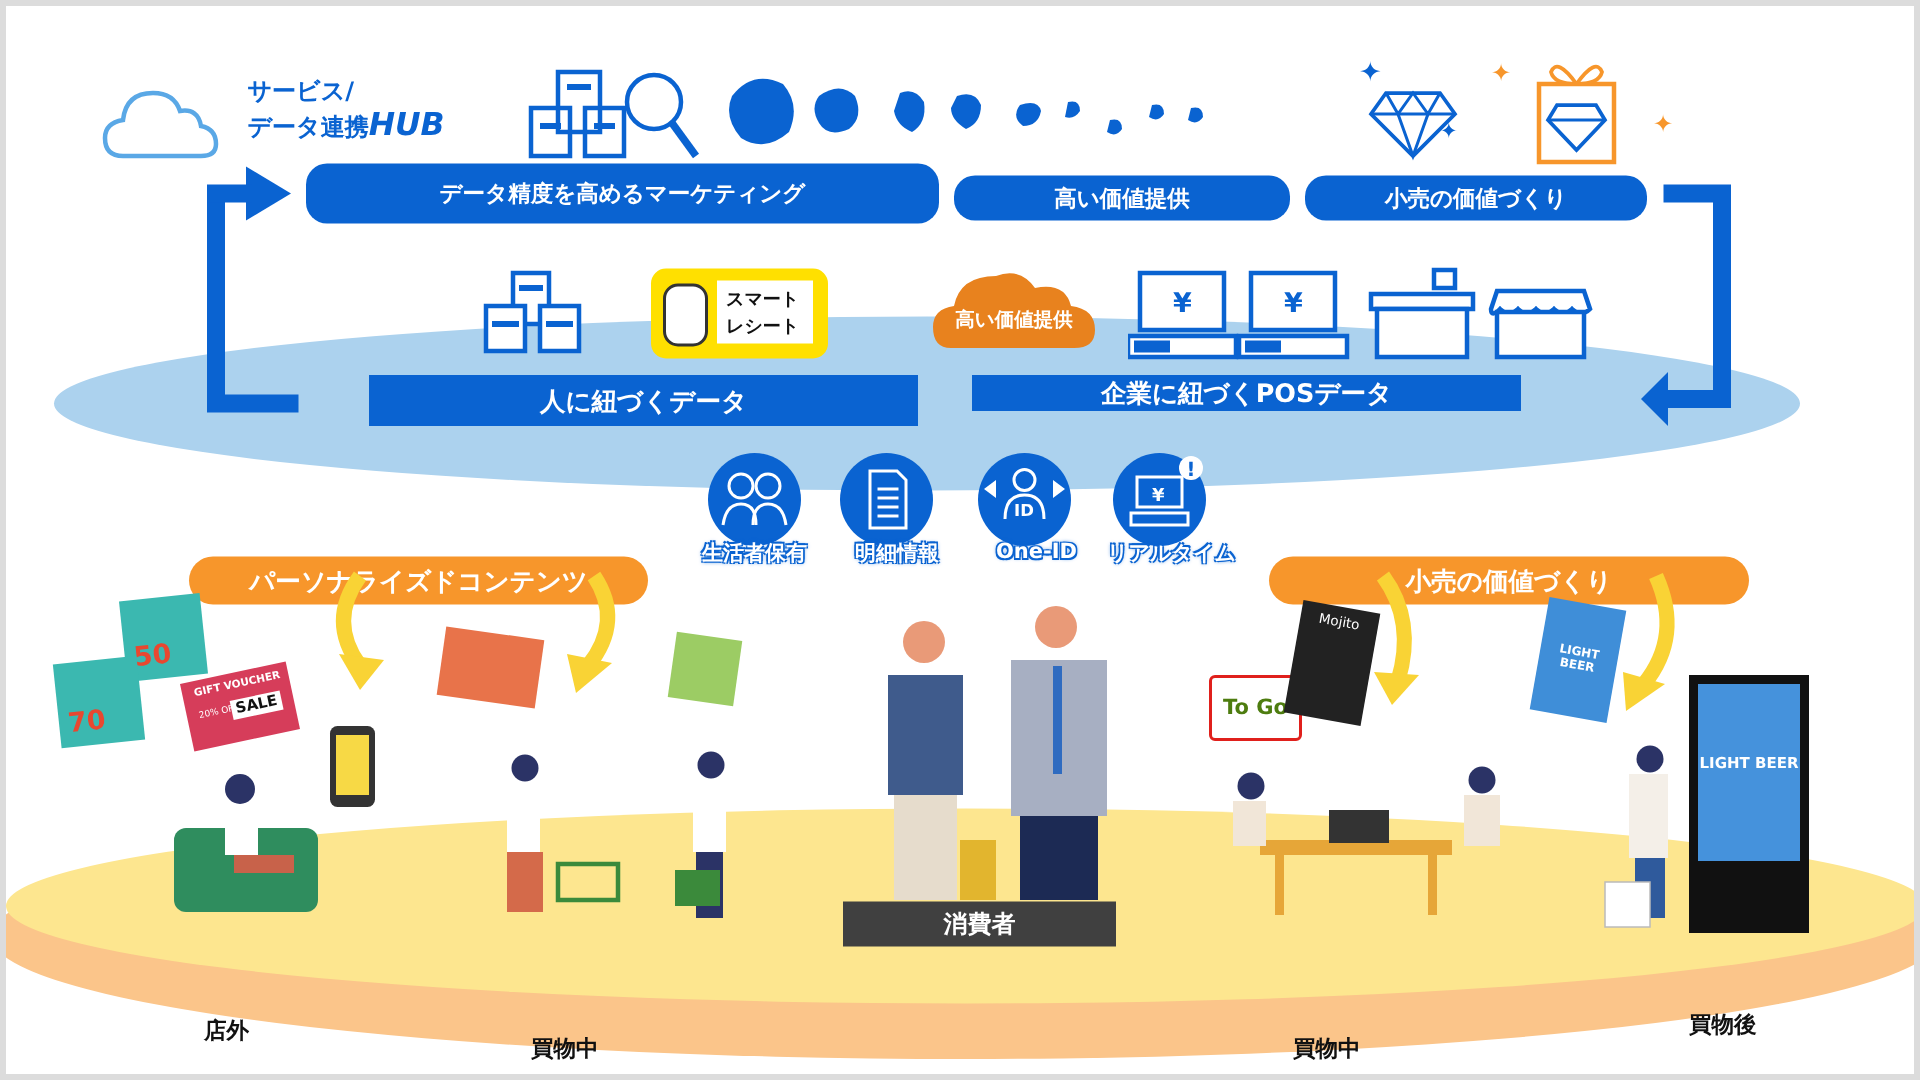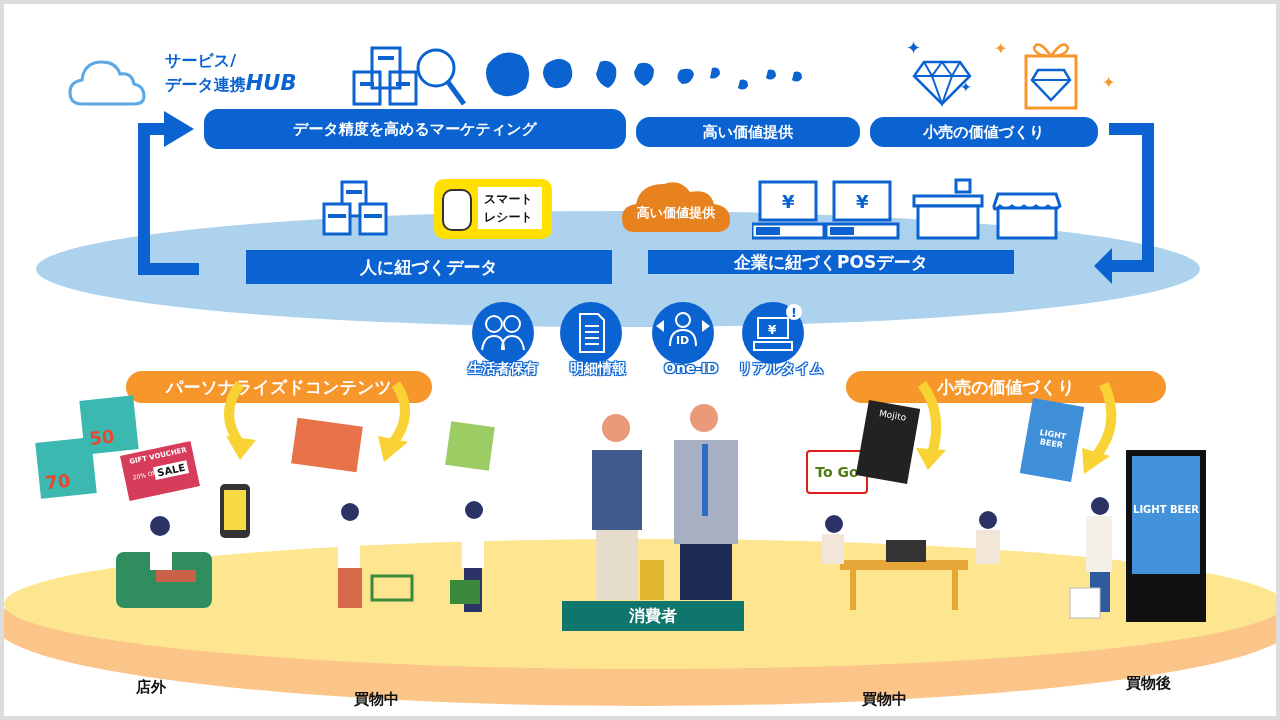--- a/index.html
+++ b/index.html
@@ -7,21 +7,21 @@
   .frame{position:absolute;left:4px;top:4px;width:1272px;height:712px;background:#ffffff;overflow:hidden;}
   .abs{position:absolute;}
   .pill{position:absolute;background:#0a63d1;color:#fff;border-radius:14px;display:flex;align-items:center;justify-content:center;font-size:15px;font-weight:bold;}
   .bar{position:absolute;background:#0a63d1;color:#fff;display:flex;align-items:center;justify-content:center;font-size:17px;font-weight:bold;}
   .opill{position:absolute;background:#f7962b;color:#fff;border-radius:16px;display:flex;align-items:center;justify-content:center;font-size:17px;font-weight:bold;margin-top:22px;}
   .hub-title{position:absolute;left:150px;top:46px;color:#0a63d1;font-weight:bold;font-size:16px;line-height:22px;margin-left:11px;}
   .hub-title .big{font-size:21px;font-style:italic;}
   .circ{position:absolute;width:62px;height:62px;border-radius:50%;background:#0a63d1;}
   .circ-label{position:absolute;color:#fff;font-weight:bold;font-size:14px;white-space:nowrap;text-shadow:-1px -1px 0 #0a63d1,1px -1px 0 #0a63d1,-1px 1px 0 #0a63d1,1px 1px 0 #0a63d1,0 0 3px #0a63d1;}
   .stage-label{position:absolute;font-size:15px;font-weight:bold;color:#111;}
-  .consumer{position:absolute;background:#0f766e;color:#fff;font-weight:bold;font-size:16px;display:flex;align-items:center;justify-content:center;}
+  .consumer{position:absolute;background:#404040;color:#fff;font-weight:bold;font-size:16px;display:flex;align-items:center;justify-content:center;}
 </style>
 </head>
 <body>
 
 <div class="frame">
 
   <svg class="abs" style="left:0;top:0" width="1272" height="712">
     <ellipse cx="614" cy="265" rx="582" ry="58" fill="#acd2ee"></ellipse>
 
     <ellipse cx="640" cy="620" rx="650" ry="82" fill="#fbc58a"></ellipse>

